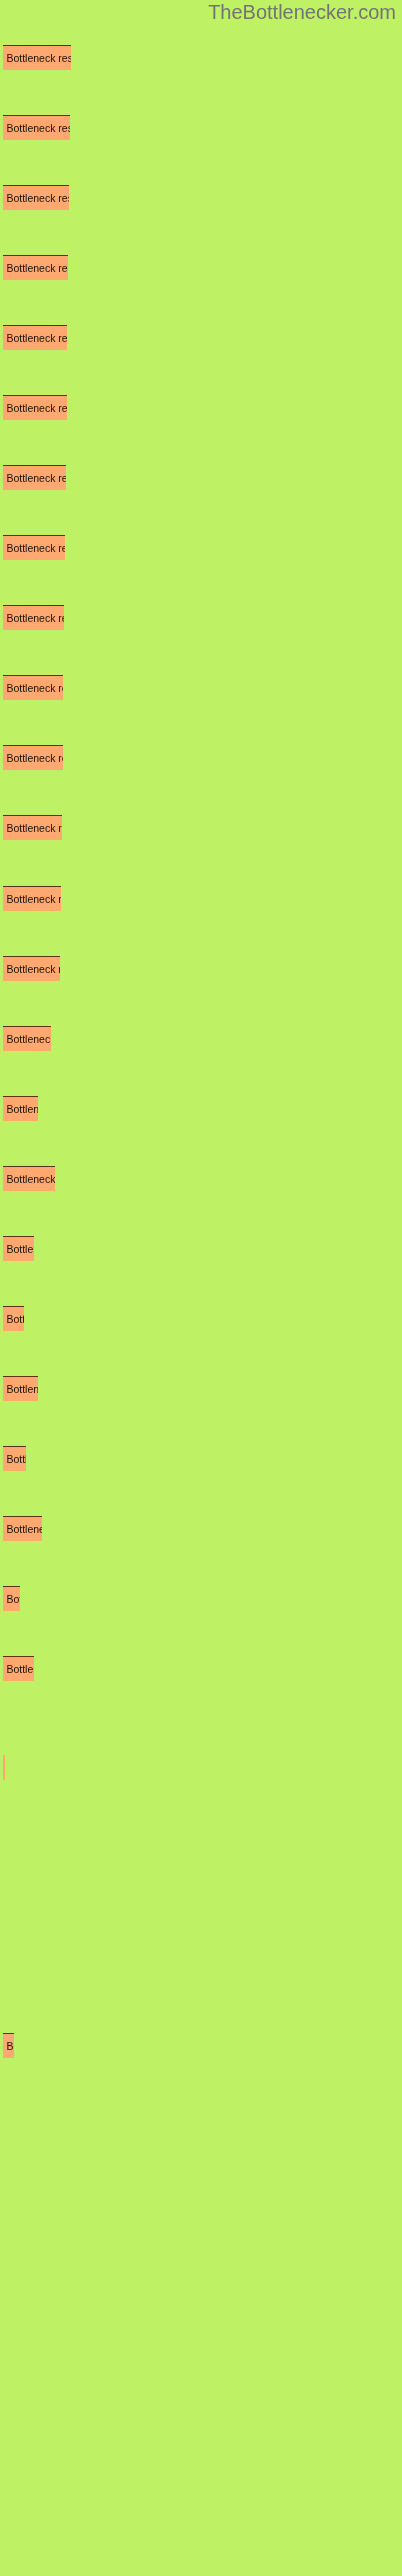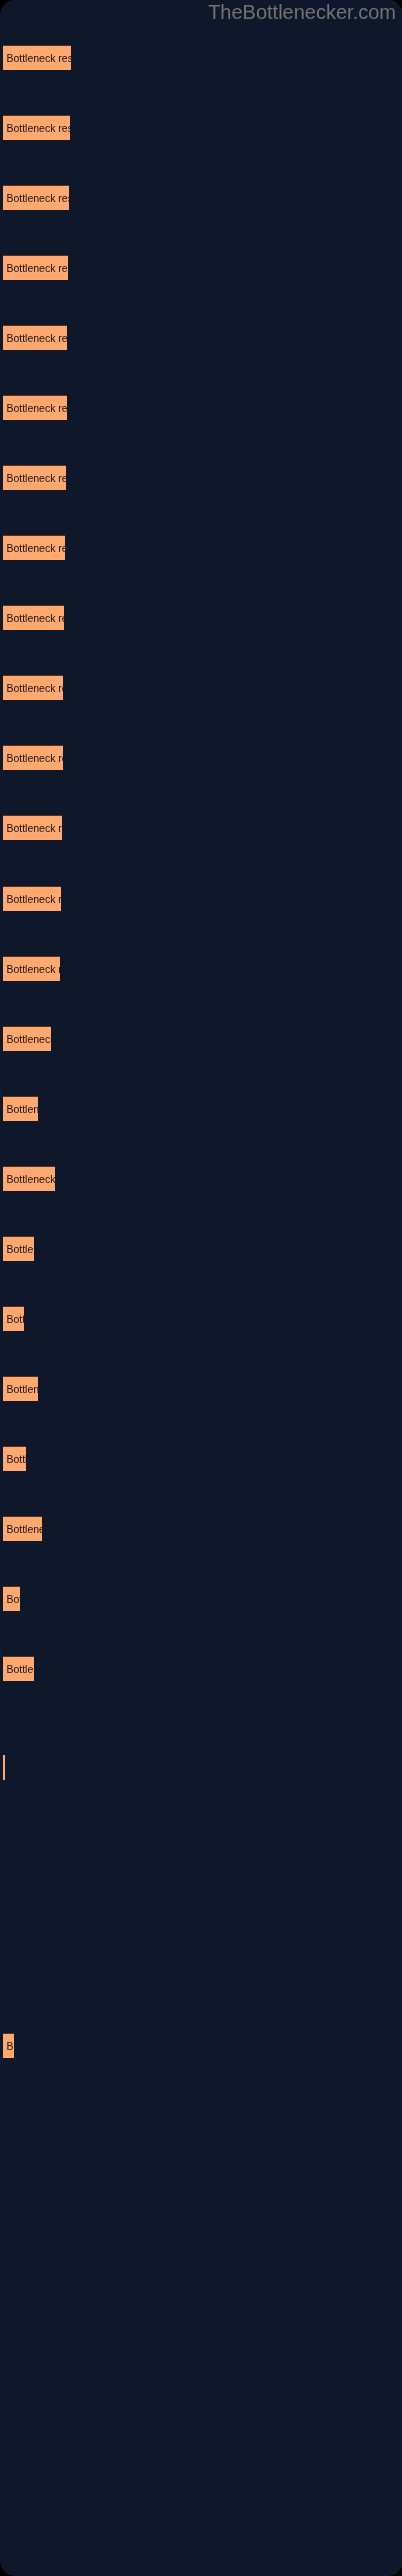--- a/index.html
+++ b/index.html
@@ -12,22 +12,21 @@
     width: 403px;
     height: 2576px;
     position: relative;
     overflow: hidden;
     font-family: "Liberation Sans", sans-serif;
   }
   #page-root {
     position: relative;
     width: 403px;
     height: 2576px;
-    background: #0f172a;
-    border-radius: 15px;
+    background: #bef264;
   }
   .site-title {
     position: absolute;
     top: 0px;
     left: 0px;
     width: 396px;
     text-align: right;
     color: #737373;
     font-family: "Liberation Sans", sans-serif;
     font-size: 20px;

